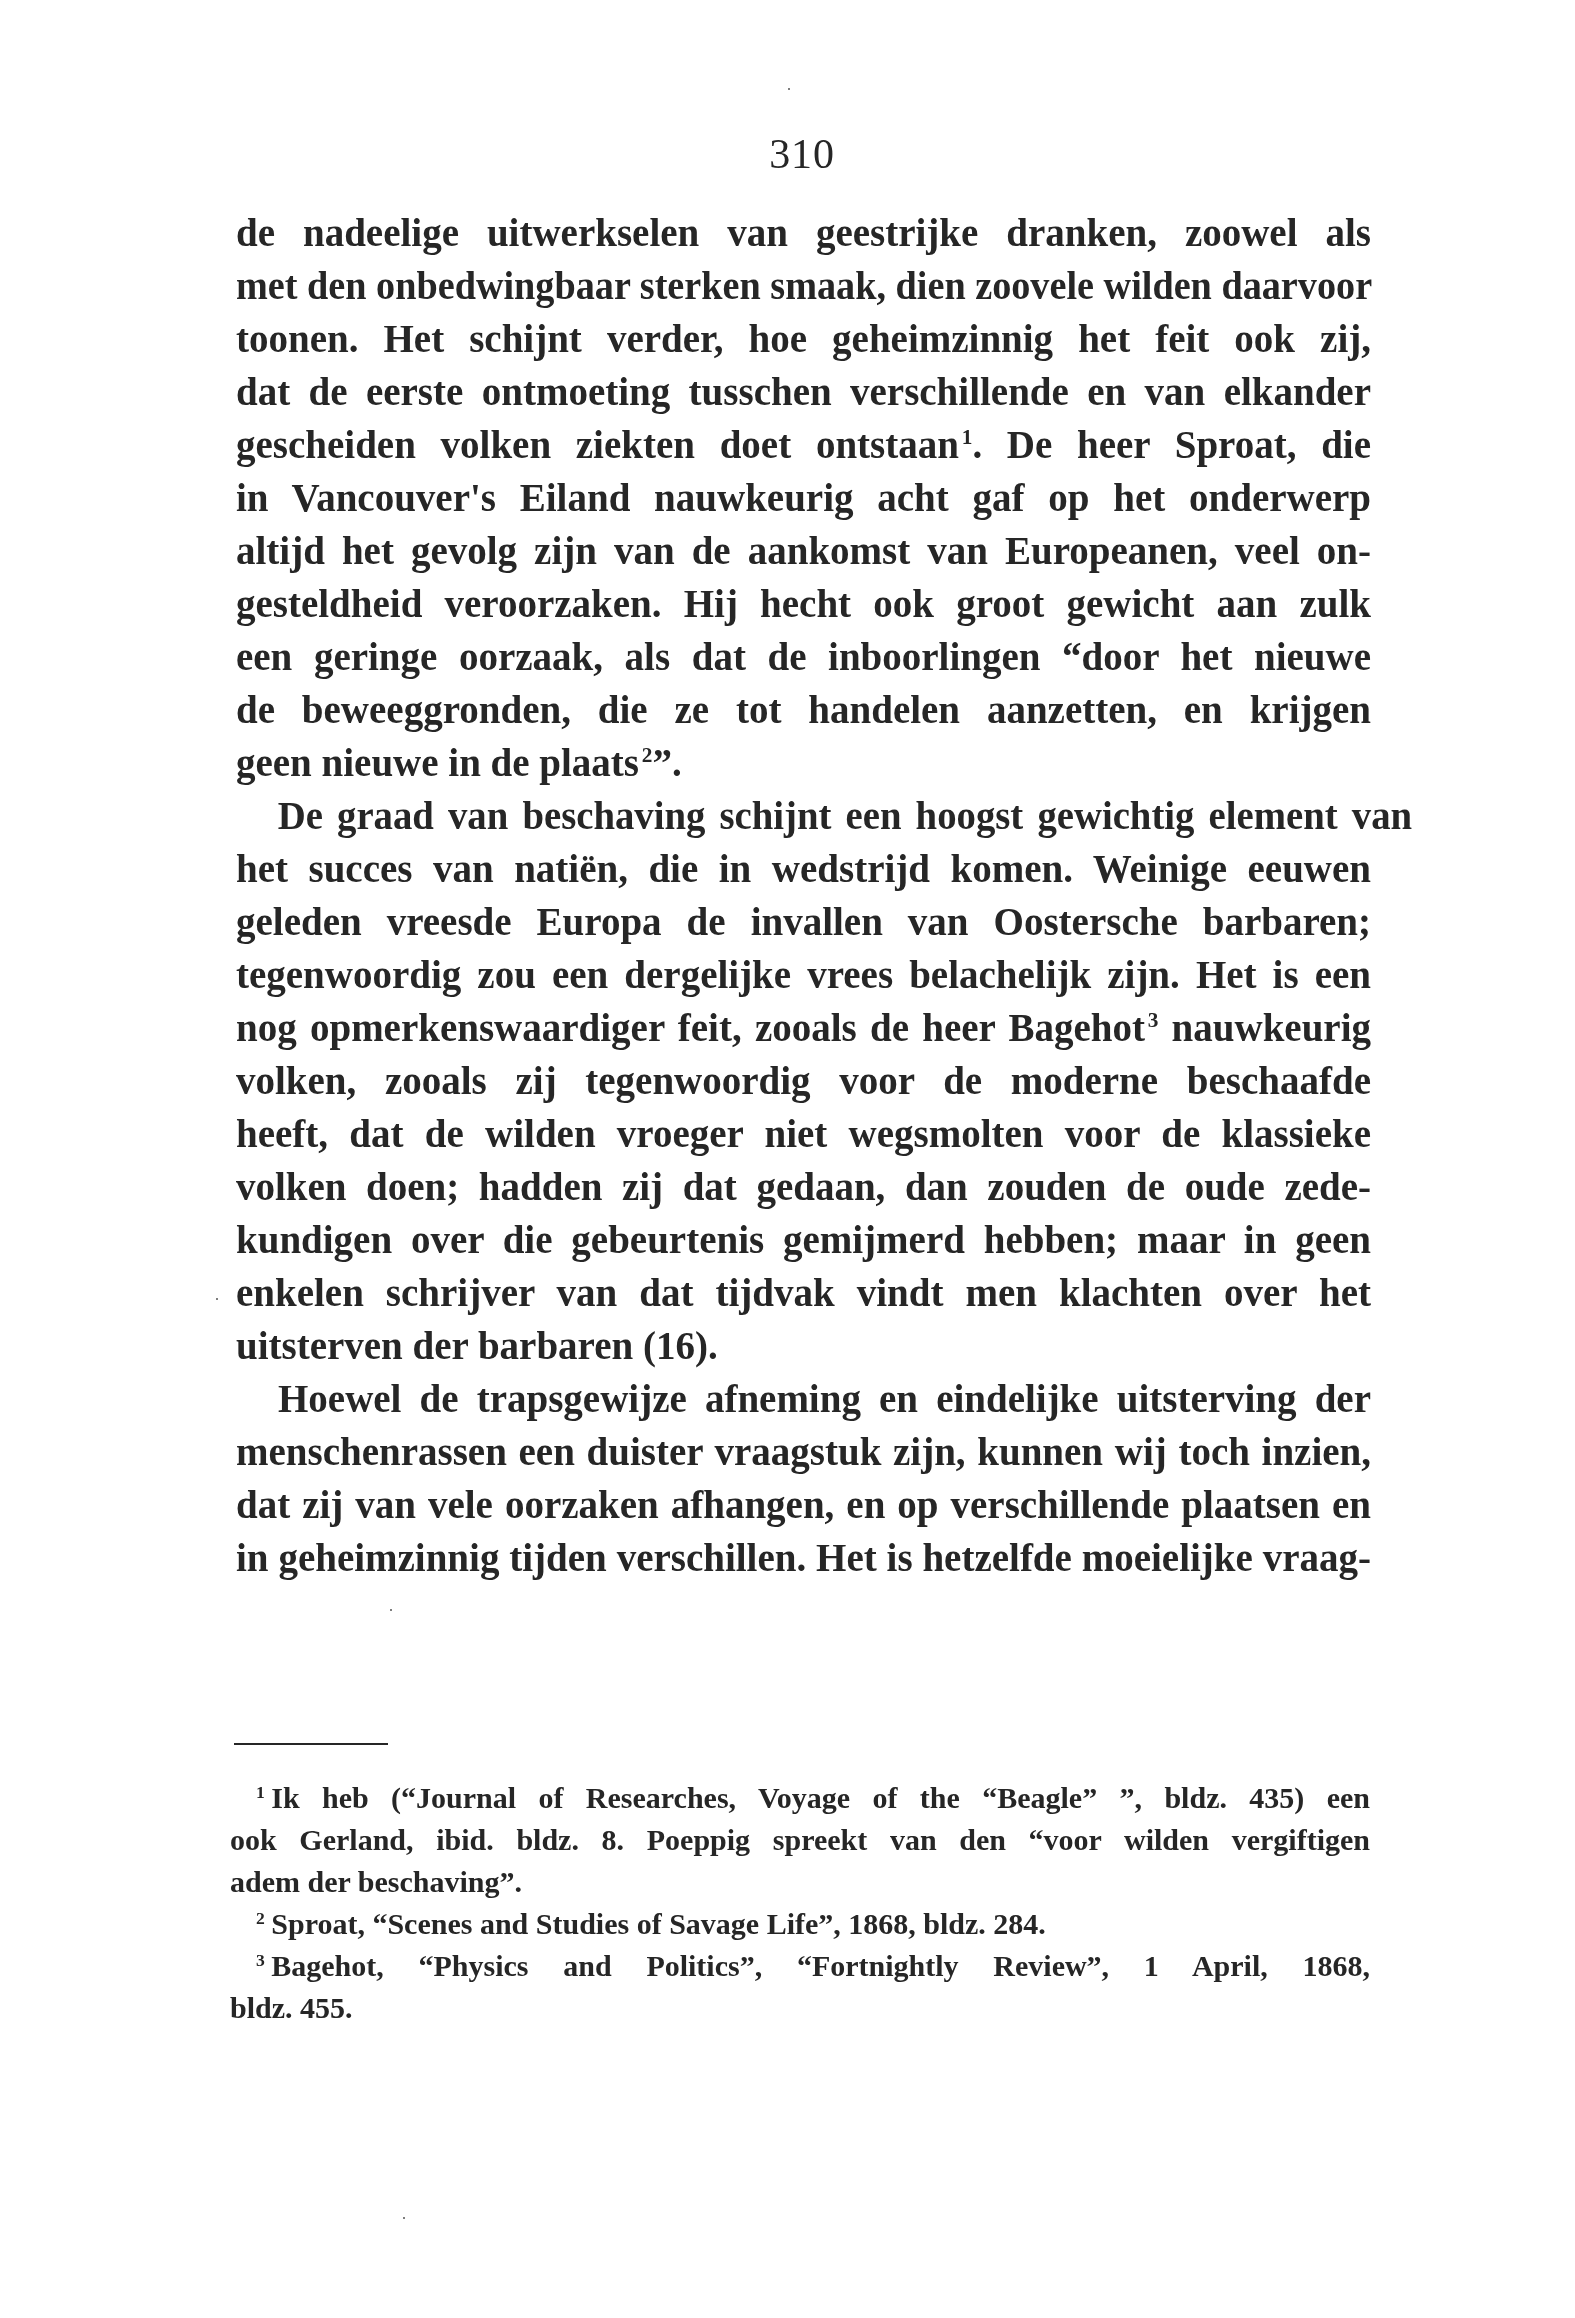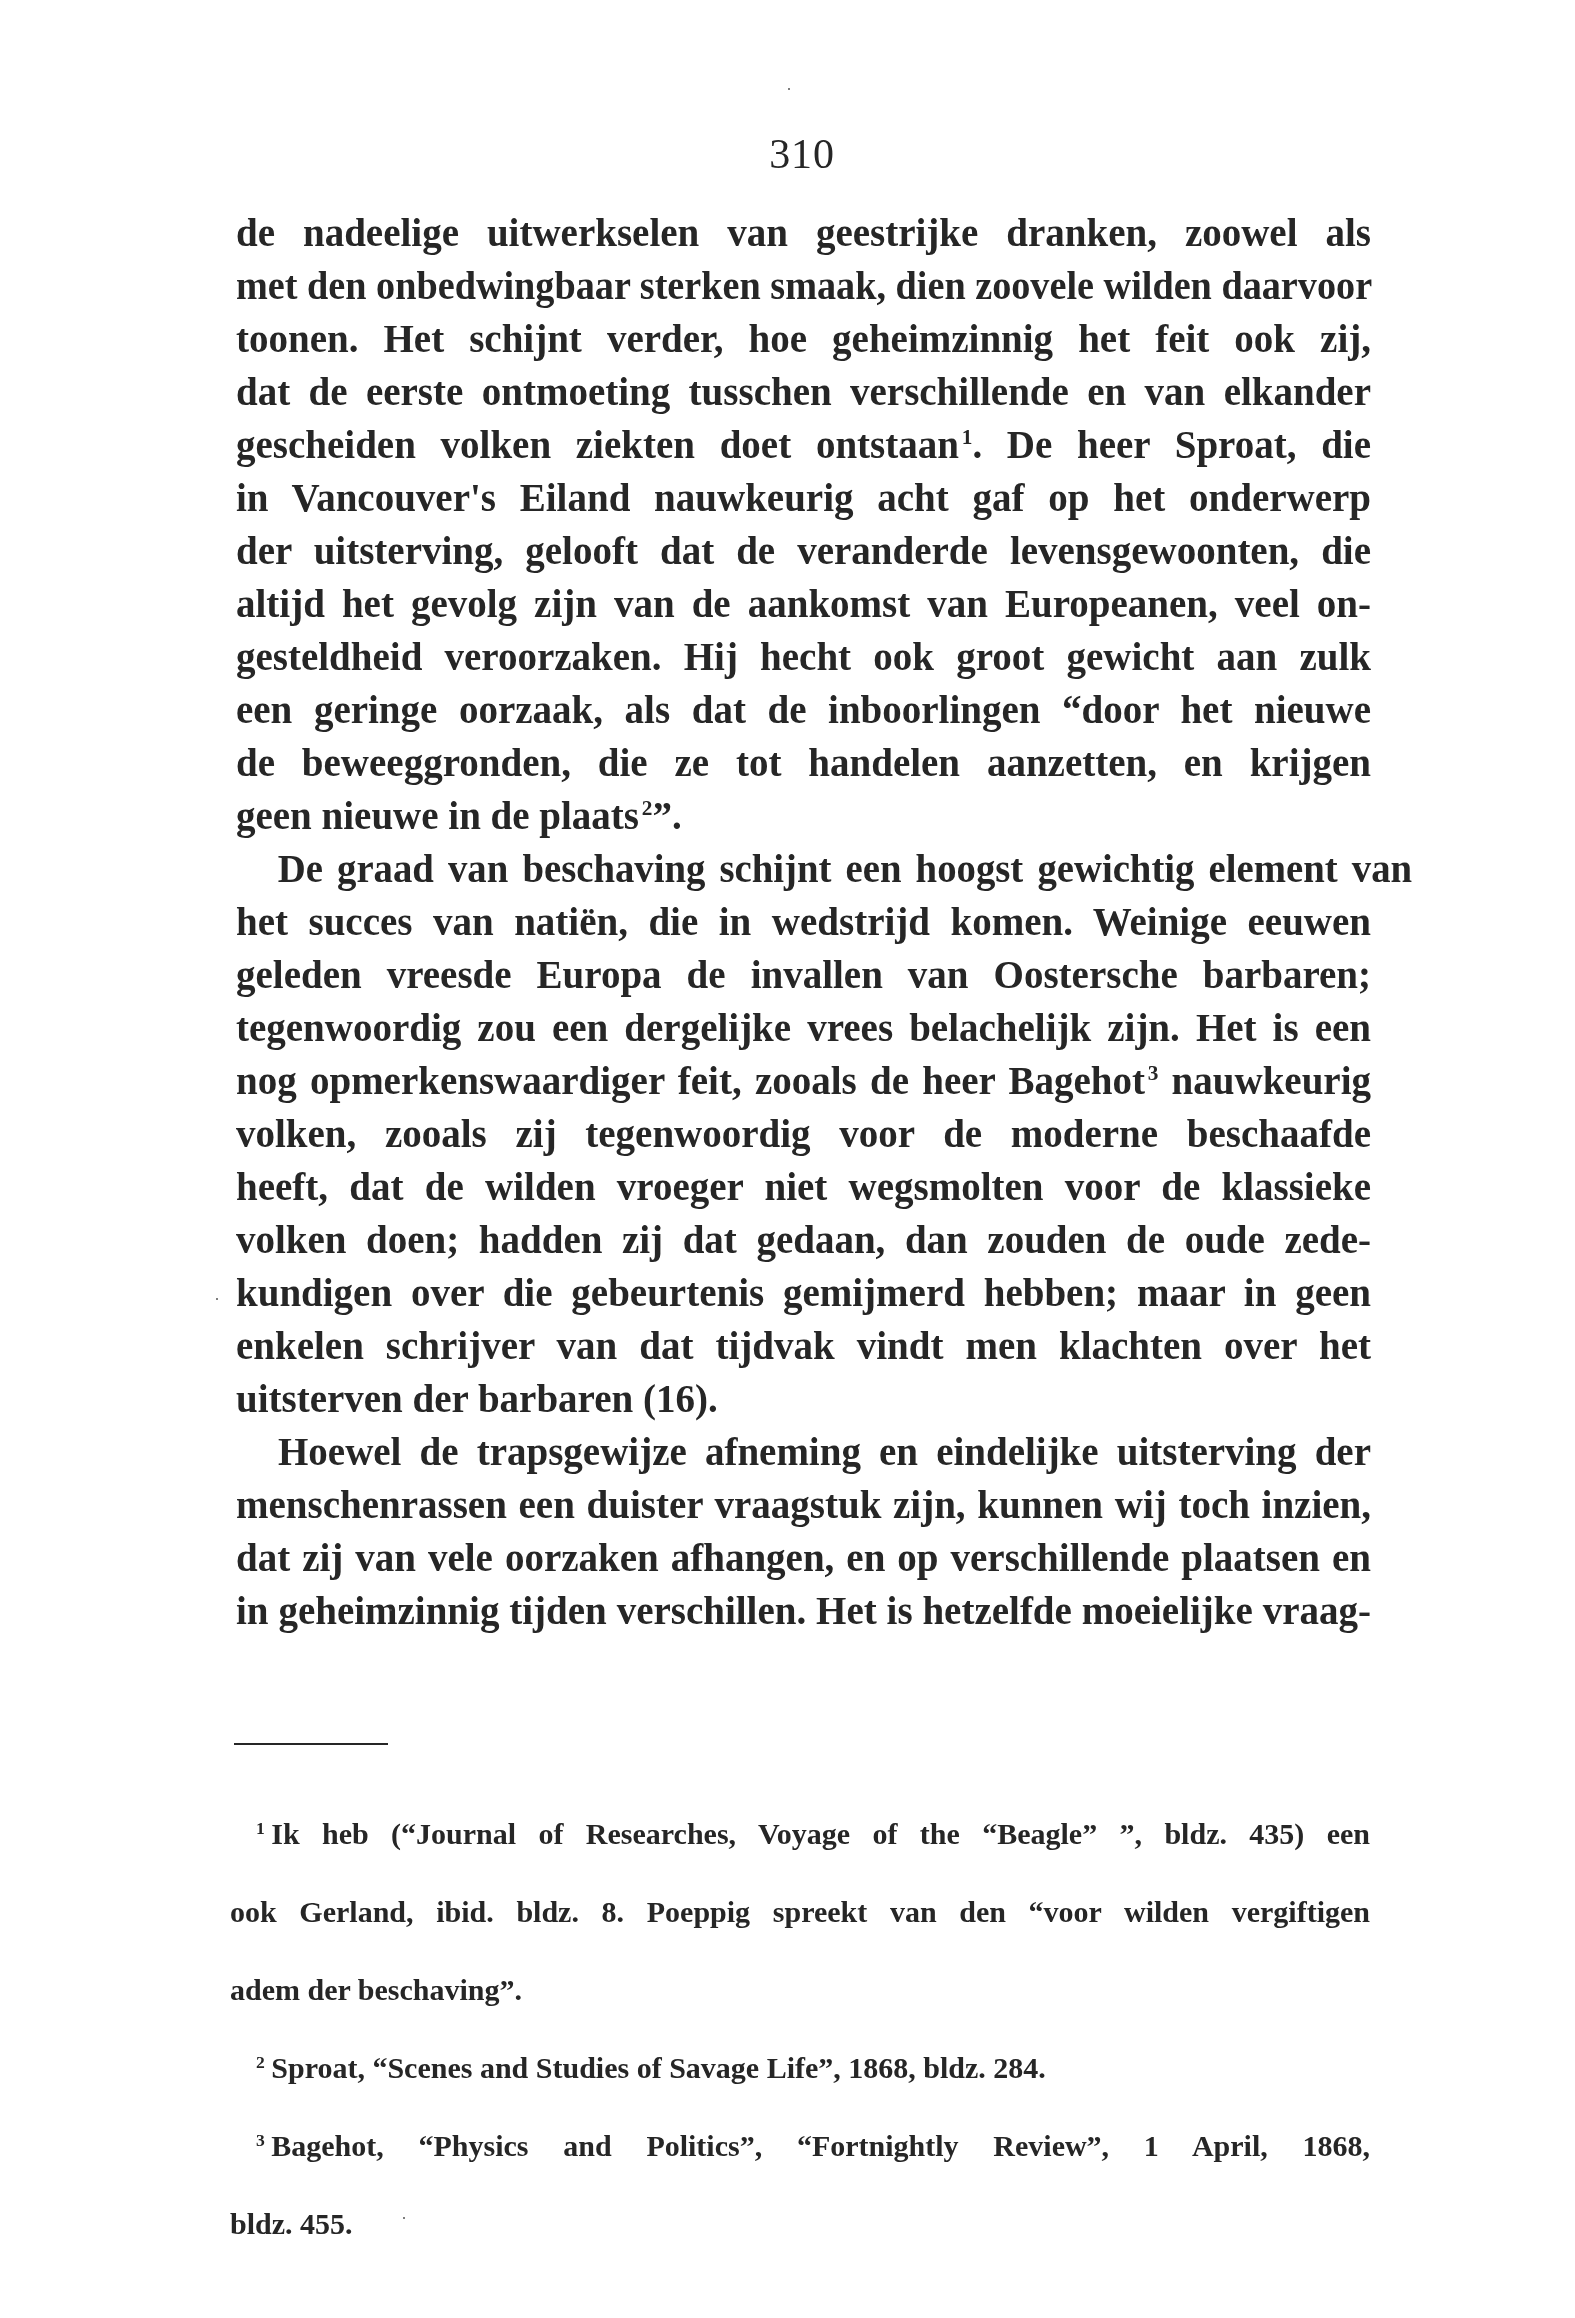--- a/index.html
+++ b/index.html
@@ -84,21 +84,20 @@
     width: 1140px;
   }
   .fn-line {
     display: block;
     height: 42px;
     line-height: 42px;
     font-size: 30px;
     white-space: nowrap;
     text-align: justify;
     text-align-last: justify;
-    margin-top: 36px;
   }
   .fn-line.last {
     text-align: left;
     text-align-last: left;
   }
   .fn-line.first {
     padding-left: 26px;
   }
   .fn-marker {
     font-size: 17.6px;
@@ -123,21 +122,20 @@
 
   <div class="body-text">
 
     <div>
       <span class="line">de nadeelige uitwerkselen van geestrijke dranken, zoowel als</span>
       <span class="line" style="transform-origin: left center; transform: scaleX(0.979786); width: 1158px;">met den onbedwingbaar sterken smaak, dien zoovele wilden daarvoor</span>
       <span class="line">toonen. Het schijnt verder, hoe geheimzinnig het feit ook zij,</span>
       <span class="line">dat de eerste ontmoeting tusschen verschillende en van elkander</span>
       <span class="line"><span class="fit"><span>gescheiden volken ziekten doet ontstaan</span><sup class="fnref">1</sup><span>. De heer Sproat, die</span></span></span>
       <span class="line">in Vancouver's Eiland nauwkeurig acht gaf op het onderwerp</span>
-      <span class="line">der uitsterving, gelooft dat de veranderde levensgewoonten, die</span>
       <span class="line">altijd het gevolg zijn van de aankomst van Europeanen, veel on-</span>
       <span class="line">gesteldheid veroorzaken. Hij hecht ook groot gewicht aan zulk</span>
       <span class="line">een geringe oorzaak, als dat de inboorlingen “door het nieuwe</span>
       <span class="line">de beweeggronden, die ze tot handelen aanzetten, en krijgen</span>
       <span class="line last"><span>geen nieuwe in de plaats</span><sup class="fnref">2</sup><span>”.</span></span>
     </div>
 
     <div>
       <span class="line indent" style="transform-origin: left center; transform: scaleX(0.99329); width: 1142px;">De graad van beschaving schijnt een hoogst gewichtig element van</span>
       <span class="line">het succes van natiën, die in wedstrijd komen. Weinige eeuwen</span>

